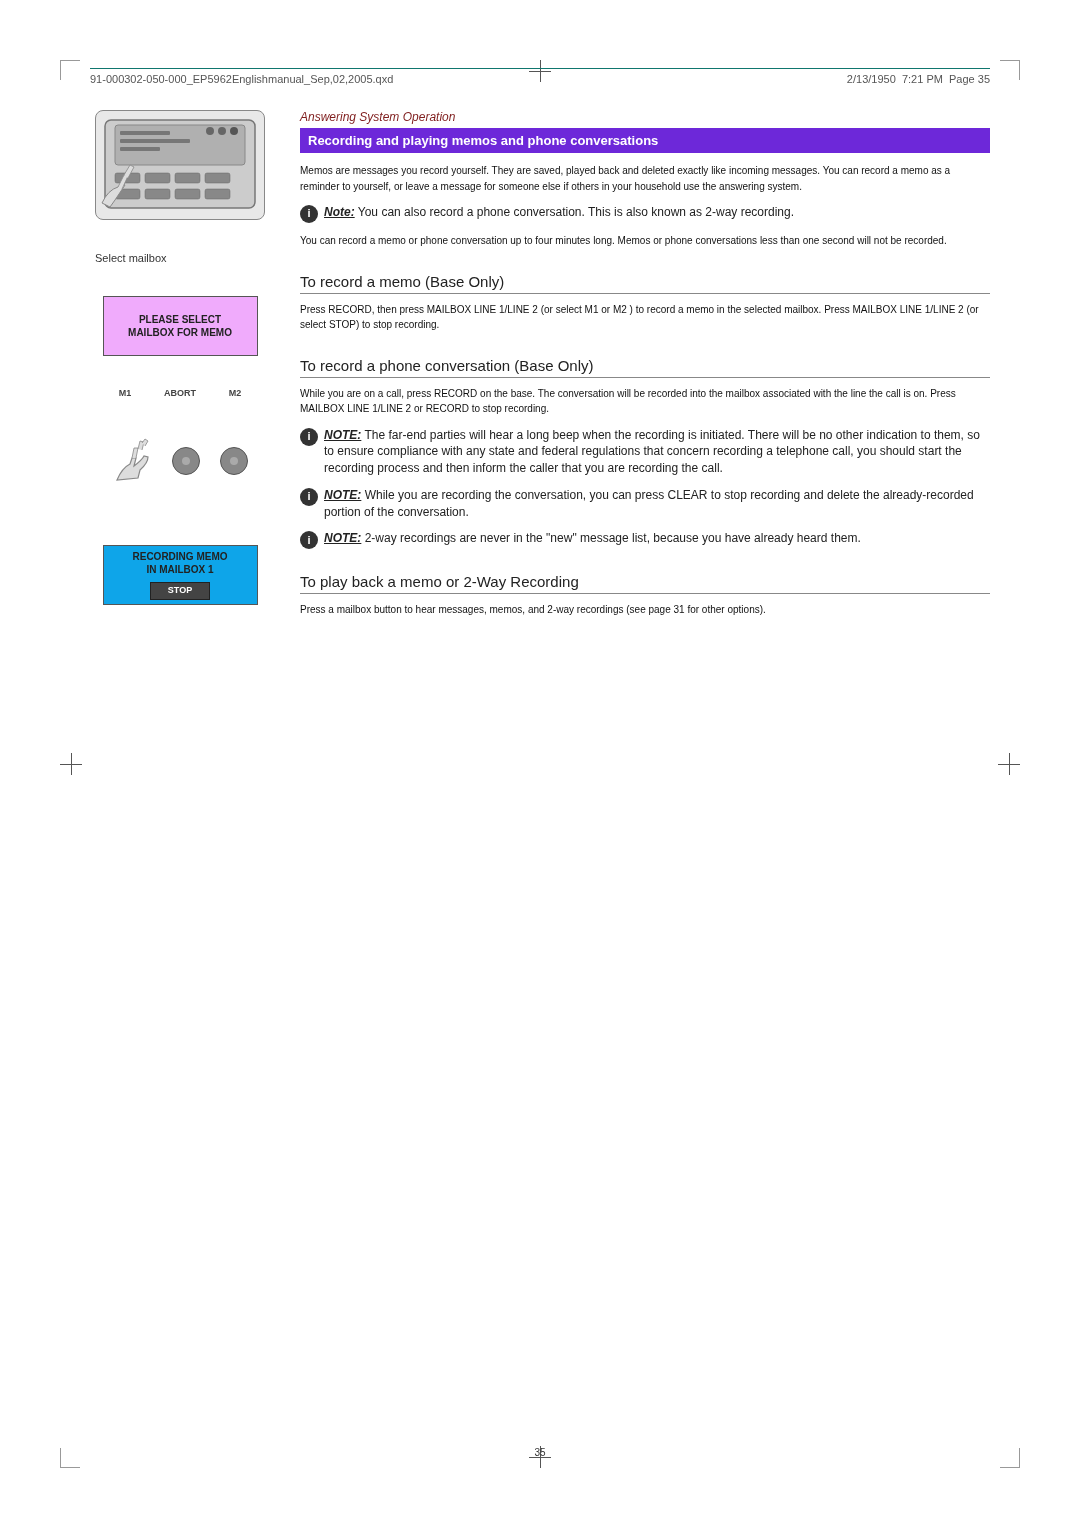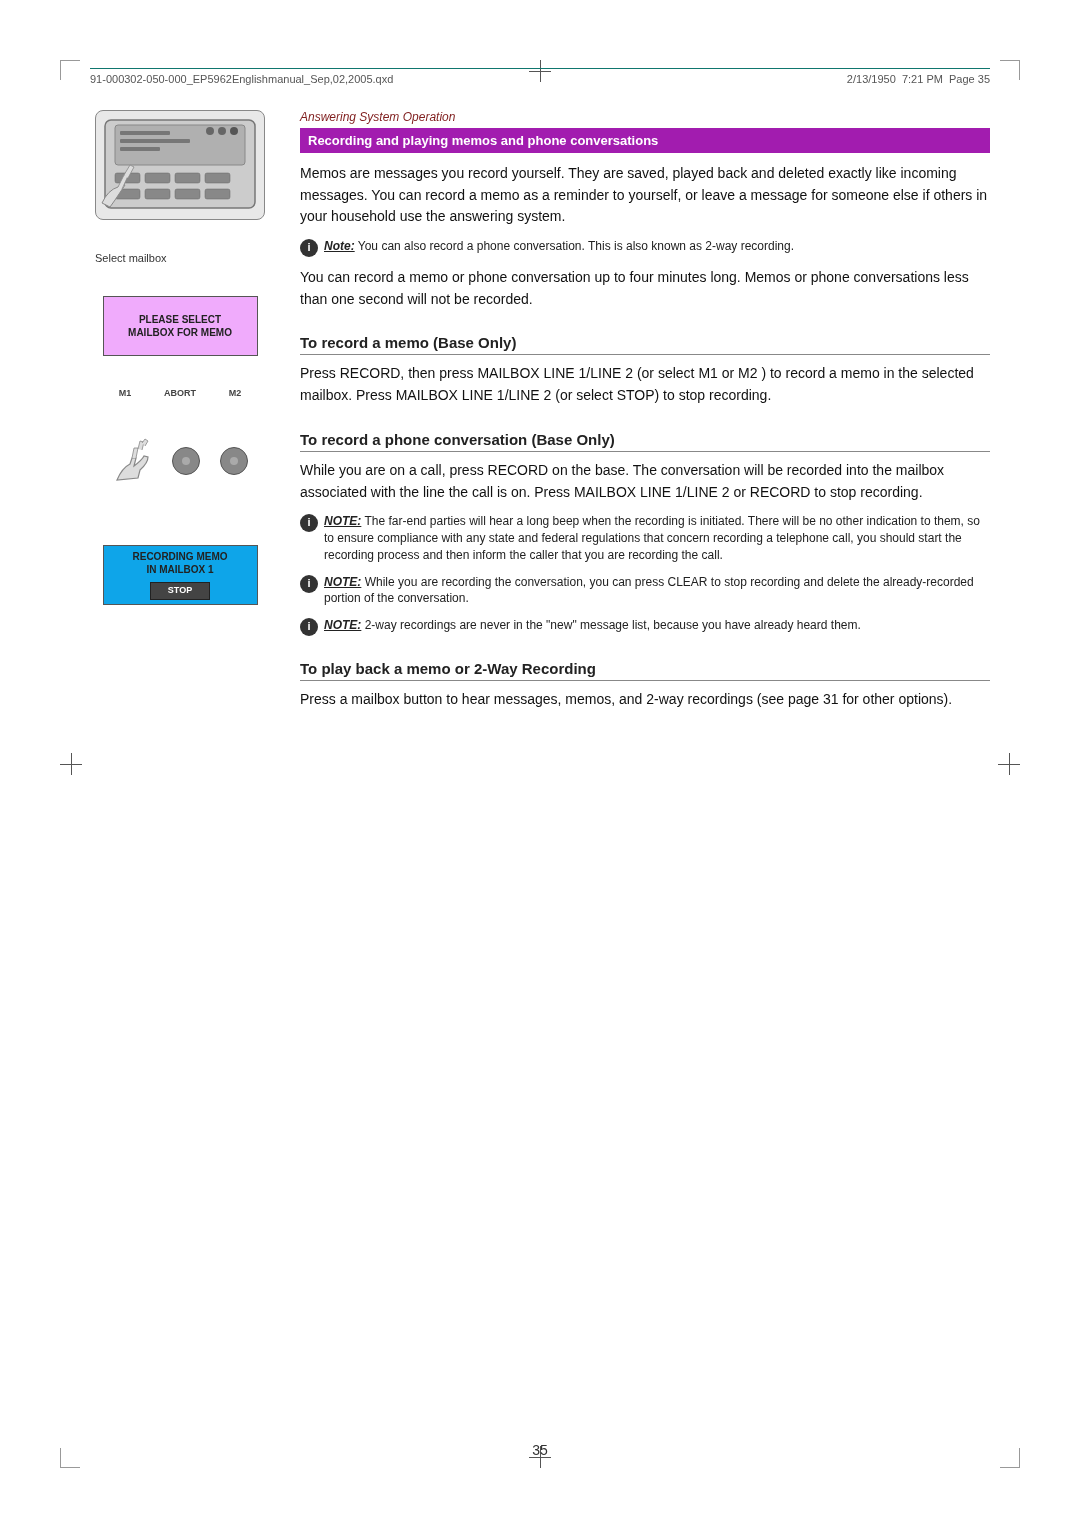--- a/index.html
+++ b/index.html
@@ -184,30 +184,30 @@
     }
 
     .section-label {
       font-style: italic;
       font-size: 12px;
       color: #7f1d1d;
       margin-bottom: 4px;
     }
 
     .section-header-bar {
-      background: #a21caf;
+      background: #6d28d9;
       color: #fff;
       padding: 5px 8px;
       font-size: 13px;
       font-weight: bold;
       margin-bottom: 10px;
     }
 
     .body-text {
-      font-size: 14px;
+      font-size: 10px;
       line-height: 1.55;
       color: #111;
       margin-bottom: 10px;
     }
 
     .note-block {
       display: flex;
       align-items: flex-start;
       gap: 6px;
       margin-bottom: 10px;
@@ -234,38 +234,38 @@
       color: #222;
     }
     .note-text em {
       font-style: italic;
       font-weight: bold;
       text-decoration: underline;
     }
 
     .subsection-title {
       font-size: 15px;
-      font-weight: bold;
+      font-weight: normal;
       border-bottom: 1px solid #888;
       padding-bottom: 3px;
       margin-top: 14px;
       margin-bottom: 8px;
     }
 
     .body-text b {
       font-weight: normal;
     }
 
     
     .page-number {
       position: absolute;
       bottom: 70px;
       left: 50%;
       transform: translateX(-50%);
-      font-size: 14px;
+      font-size: 10px;
       color: #333;
       margin-top: 32px;
     }
   </style>
 </head>
 <body>
 
 <div class="corner-mark tl"></div>
 <div class="corner-mark tr"></div>
 <div class="corner-mark bl"></div>

